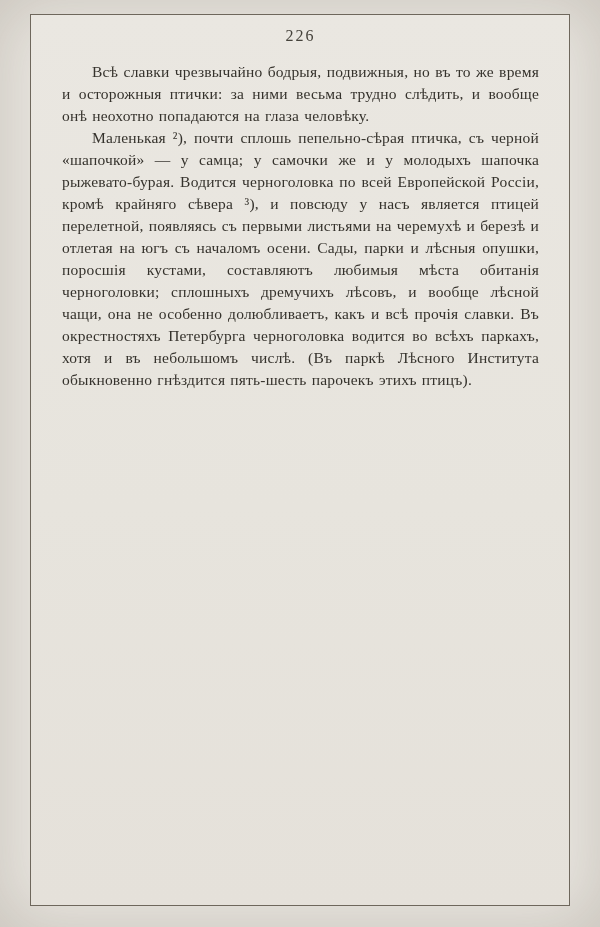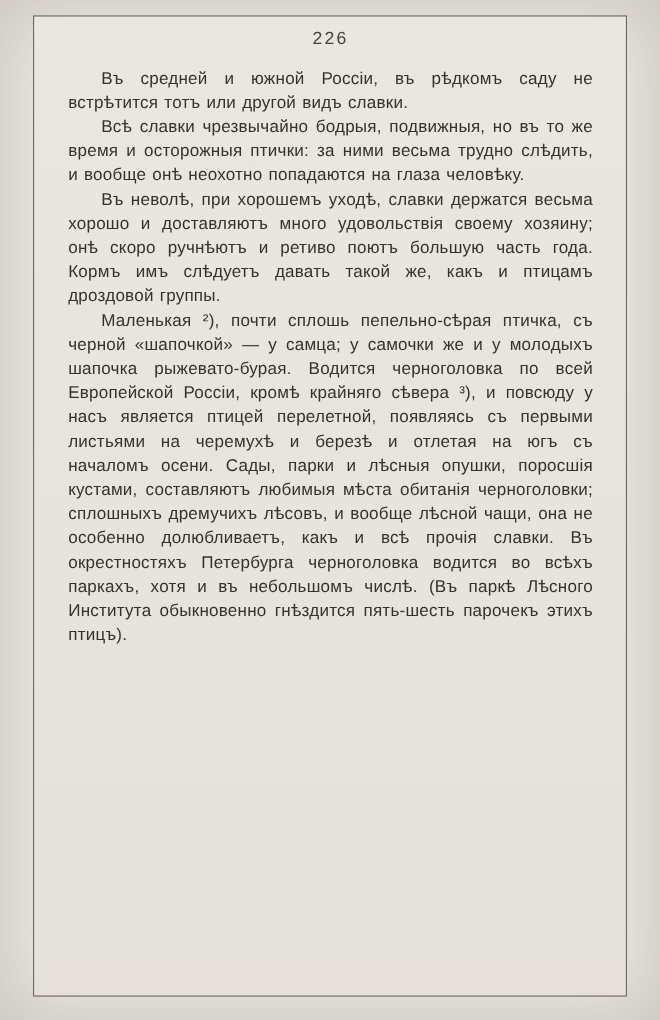--- a/index.html
+++ b/index.html
@@ -6,21 +6,21 @@
     margin: 0;
     padding: 0;
     background: #d8d5cf;
   }
   .scan {
     position: relative;
     width: 600px;
     height: 927px;
     background: #e9e6e0;
     box-shadow: inset 0 0 70px rgba(115, 105, 88, 0.28);
-    font-family: Liberation Sans, sans-serif;
+    font-family: Liberation Serif, serif;
     color: #35322c;
     overflow: hidden;
   }
   .frame {
     position: absolute;
     left: 30px;
     top: 14px;
     width: 540px;
     height: 892px;
     border: 1px solid #6e675c;
@@ -67,23 +67,21 @@
 </head>
 <body>
 
 <div class="scan">
   <div class="frame">
     <div class="inner">
 
       <div class="page-number">226</div>
 
       <div class="text-block">
-        <p class="para">Въ средней и южной Россіи, въ рѣдкомъ саду не встрѣтится тотъ или другой видъ славки.</p>
         <p class="para">Всѣ славки чрезвычайно бодрыя, подвижныя, но въ то же время и осторожныя птички: за ними весьма трудно слѣдить, и вообще онѣ неохотно попадаются на глаза человѣку.</p>
-        <p class="para">Въ неволѣ, при хорошемъ уходѣ, славки держатся весьма хорошо и доставляютъ много удовольствія своему хозяину; онѣ скоро ручнѣютъ и ретиво поютъ большую часть года. Кормъ имъ слѣдуетъ давать такой же, какъ и птицамъ дроздовой группы.</p>
 
 
         <p class="para">Маленькая ²), почти сплошь пепельно-сѣрая птичка, съ черной «шапочкой» — у самца; у самочки же и у молодыхъ шапочка рыжевато-бурая. Водится черноголовка по всей Европейской Россіи, кромѣ крайняго сѣвера ³), и повсюду у насъ является птицей перелетной, появляясь съ первыми листьями на черемухѣ и березѣ и отлетая на югъ съ началомъ осени. Сады, парки и лѣсныя опушки, поросшія кустами, составляютъ любимыя мѣста обитанія черноголовки; сплошныхъ дремучихъ лѣсовъ, и вообще лѣсной чащи, она не особенно долюбливаетъ, какъ и всѣ прочія славки. Въ окрестностяхъ Петербурга черноголовка водится во всѣхъ паркахъ, хотя и въ небольшомъ числѣ. (Въ паркѣ Лѣсного Института обыкновенно гнѣздится пять-шесть парочекъ этихъ птицъ).</p>
       </div>
 
     </div>
   </div>
 </div>
 
 </body></html>

